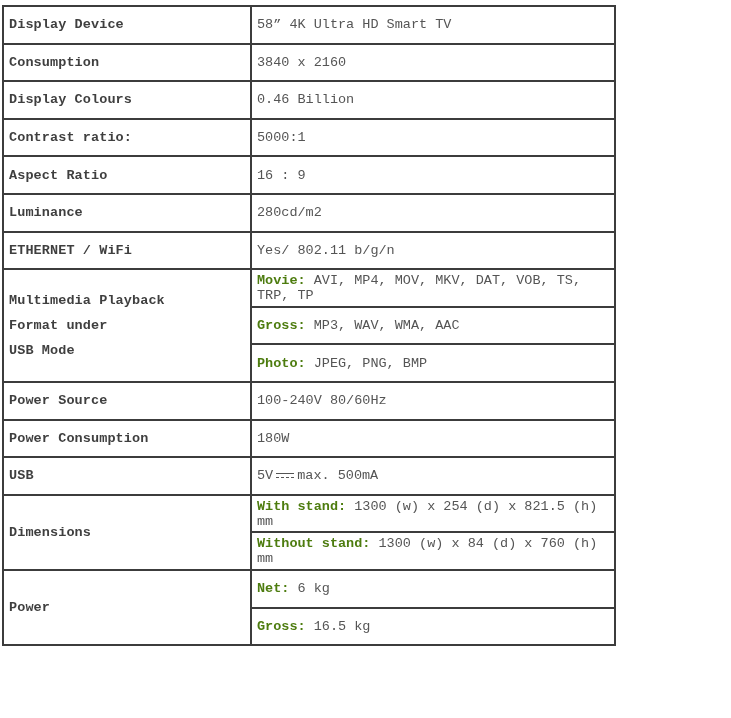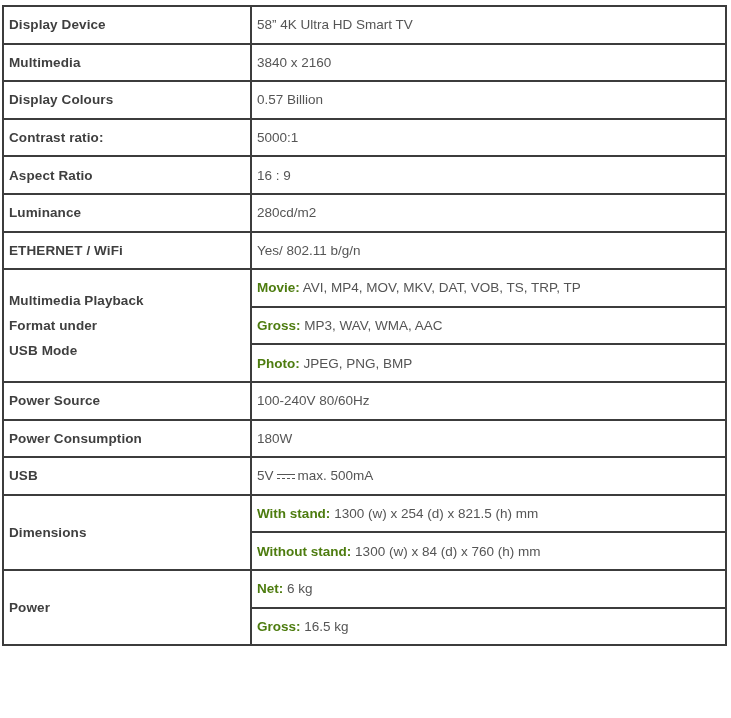--- a/index.html
+++ b/index.html
@@ -1,21 +1,21 @@
 <!DOCTYPE html>
 <html><head>
 <meta charset="utf-8">
 <style>
   html, body { margin:0; padding:0; background:#ffffff; }
   body { width:731px; height:718px; position:relative; overflow:hidden; }
   table.spec {
     position:absolute; left:2px; top:5px;
-    width:725px;
+    width:614px;
     border-collapse:collapse;
-    font-family:Liberation Sans, sans-serif;
+    font-family:Liberation Mono, monospace;
     font-size:13.5px;
     color:#4a4a4a;
   }
   table.spec td {
     border:2px solid #3c3c3c;
     height:37.6px;
     padding:0 0 0 5px;
     vertical-align:middle;
     box-sizing:border-box;
   }
@@ -30,26 +30,26 @@
 </head>
 <body>
 
 <table class="spec">
   <tbody>
       <tr>
     <td class="label">Display Device</td>
     <td class="value">58” 4K Ultra HD Smart TV</td>
   </tr>
   <tr>
-    <td class="label">Multimedia</td>
+    <td class="label">Consumption</td>
     <td class="value">3840 x 2160</td>
   </tr>
   <tr>
     <td class="label">Display Colours</td>
-    <td class="value">0.57 Billion</td>
+    <td class="value">0.46 Billion</td>
   </tr>
   <tr>
     <td class="label">Contrast ratio:</td>
     <td class="value">5000:1</td>
   </tr>
   <tr>
     <td class="label">Aspect Ratio</td>
     <td class="value">16 : 9</td>
   </tr>
   <tr>

